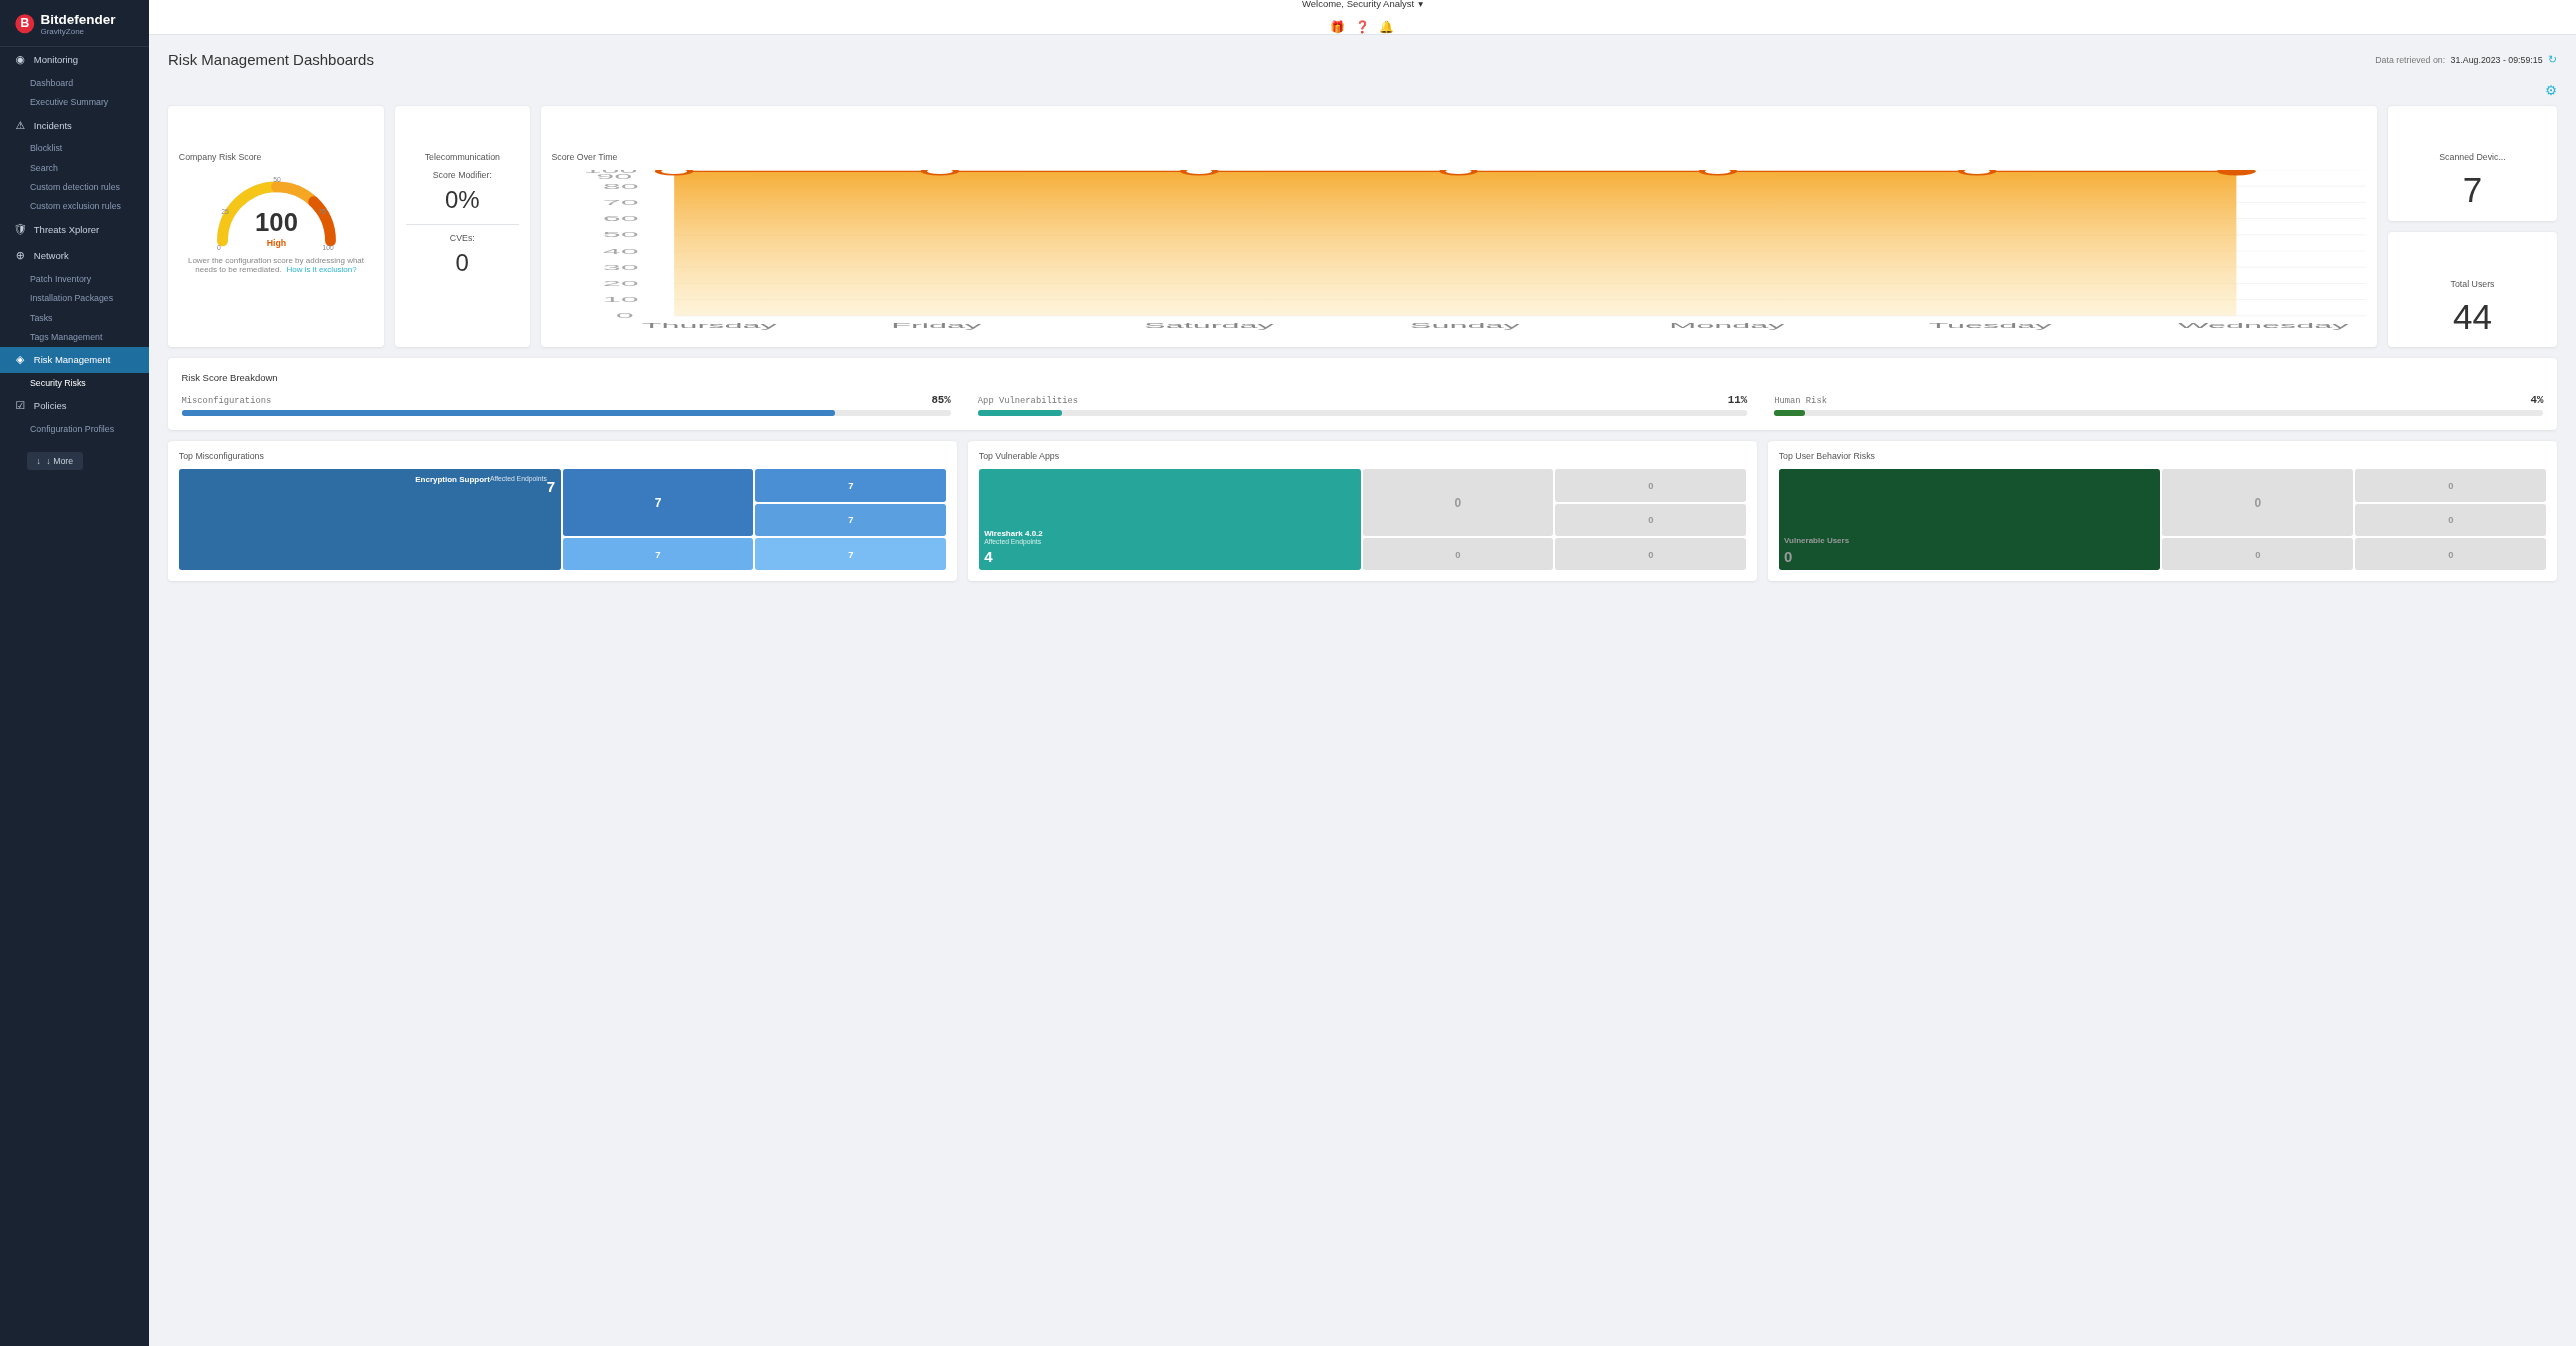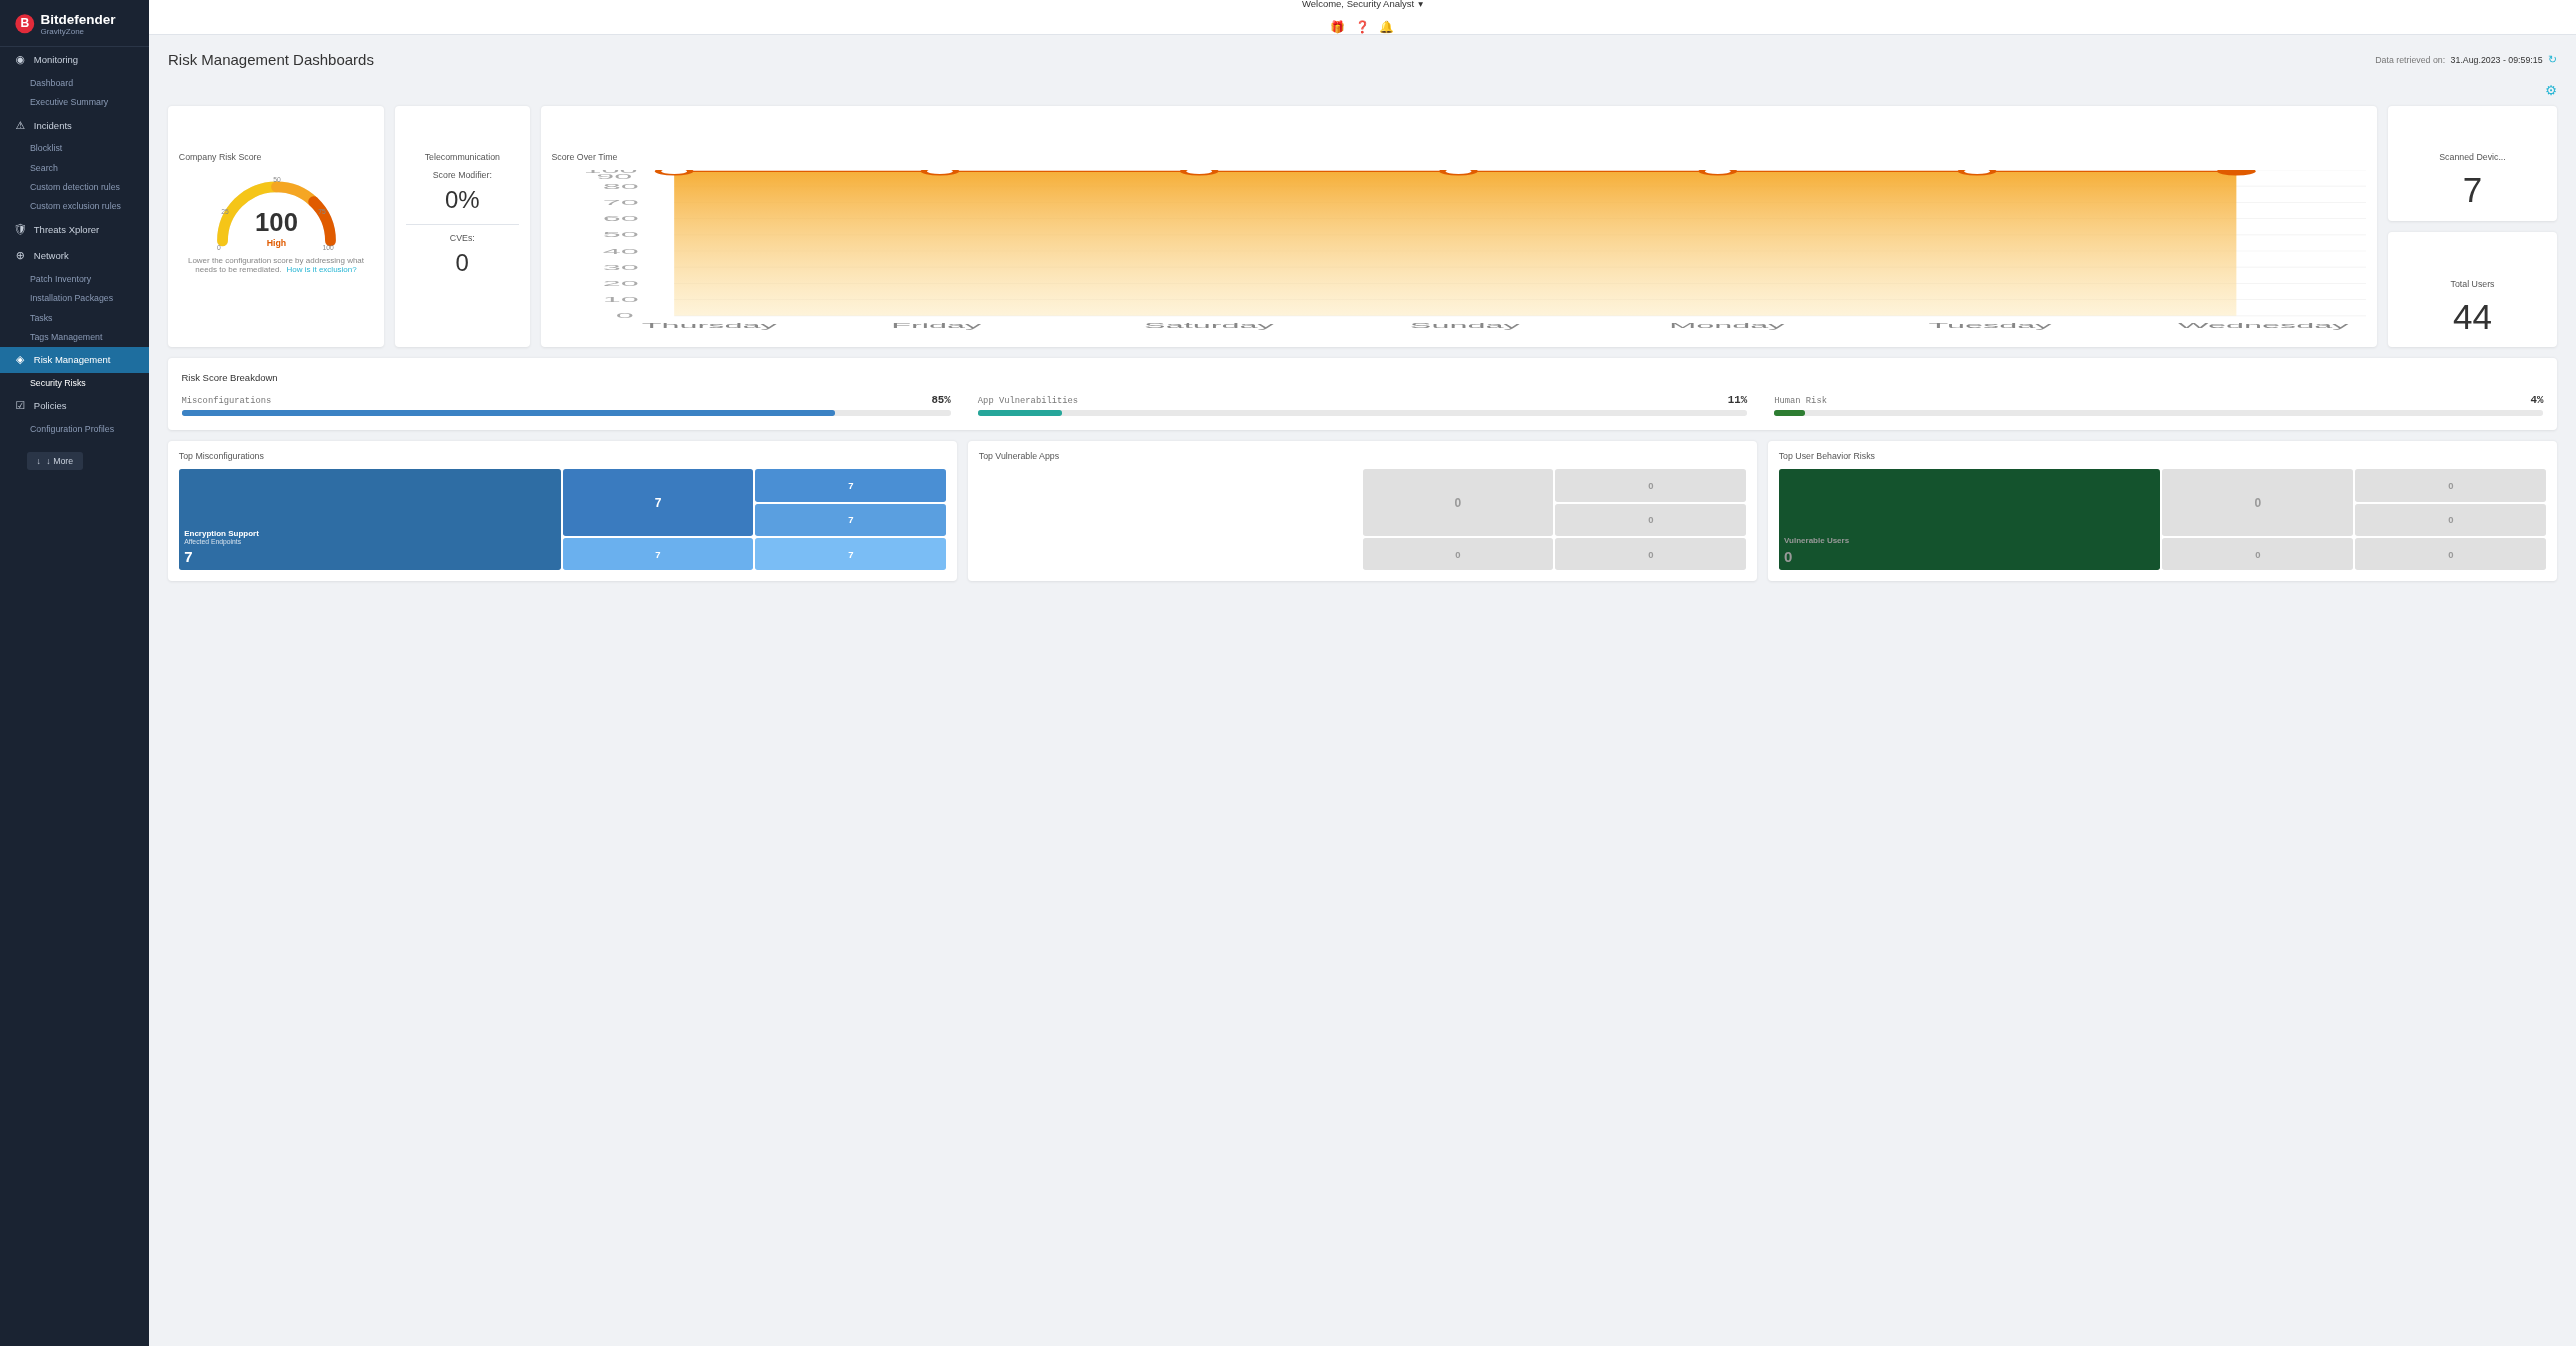--- a/index.html
+++ b/index.html
@@ -412,38 +412,43 @@
 
       </div>
     </div>
 
     <div class="bottom-cards">
 
       <div class="bottom-card">
         <div class="bottom-card-title">Top Misconfigurations</div>
         <div style="display:grid;grid-template-columns:2fr 1fr 1fr;grid-template-rows:1fr 1fr 1fr;gap:2px;height:101px;">
 
-          <div style="grid-row:1/4;background:#2e6da4;border-radius:2.7px;padding:5.4px;color:#fff;display:flex;flex-direction:column;justify-content:flex-end;">
+          <div style="grid-row:1/4;background:#2e6da4;border-radius:2.7px;padding:5.4px;color:#fff;display:flex;flex-direction:row;justify-content:flex-end;">
             <div style="font-size:8px;font-weight:600;">Encryption Support</div>
             <div style="font-size:6.8px;opacity:0.8;">Affected Endpoints</div>
             <div style="font-size:15px;font-weight:600;margin-top:2.7px;">7</div>
           </div>
 
           <div style="grid-column:2;grid-row:1/3;background:#3a7bbf;border-radius:2.7px;display:flex;align-items:center;justify-content:center;color:#fff;font-size:12px;font-weight:600;">7</div>
 
           <div style="grid-column:3;grid-row:1;background:#4a8fd4;border-radius:2.7px;display:flex;align-items:center;justify-content:center;color:#fff;font-size:9.5px;font-weight:600;">7</div>
           <div style="grid-column:3;grid-row:2;background:#5a9fe0;border-radius:2.7px;display:flex;align-items:center;justify-content:center;color:#fff;font-size:9.5px;font-weight:600;">7</div>
           <div style="grid-column:2;grid-row:3;background:#6ab0ee;border-radius:2.7px;display:flex;align-items:center;justify-content:center;color:#fff;font-size:9.5px;font-weight:600;">7</div>
           <div style="grid-column:3;grid-row:3;background:#7abdf5;border-radius:2.7px;display:flex;align-items:center;justify-content:center;color:#fff;font-size:9.5px;font-weight:600;">7</div>
         </div>
       </div>
 
       <div class="bottom-card">
         <div class="bottom-card-title">Top Vulnerable Apps</div>
         <div style="display:grid;grid-template-columns:2fr 1fr 1fr;grid-template-rows:1fr 1fr 1fr;gap:2px;height:101px;">
+          <div style="grid-row:1/4;background:#26a69a;border-radius:2.7px;padding:5.4px;color:#fff;display:flex;flex-direction:column;justify-content:flex-end;">
+            <div style="font-size:8px;font-weight:600;">Wireshark 4.0.2</div>
+            <div style="font-size:6.8px;opacity:0.8;">Affected Endpoints</div>
+            <div style="font-size:15px;font-weight:600;margin-top:2.7px;">4</div>
+          </div>
           <div style="grid-column:2;grid-row:1/3;background:#e0e0e0;border-radius:2.7px;display:flex;align-items:center;justify-content:center;color:#999;font-size:12px;font-weight:600;">0</div>
           <div style="grid-column:3;grid-row:1;background:#e0e0e0;border-radius:2.7px;display:flex;align-items:center;justify-content:center;color:#999;font-size:9.5px;font-weight:600;">0</div>
           <div style="grid-column:3;grid-row:2;background:#e0e0e0;border-radius:2.7px;display:flex;align-items:center;justify-content:center;color:#999;font-size:9.5px;font-weight:600;">0</div>
           <div style="grid-column:2;grid-row:3;background:#e0e0e0;border-radius:2.7px;display:flex;align-items:center;justify-content:center;color:#999;font-size:9.5px;font-weight:600;">0</div>
           <div style="grid-column:3;grid-row:3;background:#e0e0e0;border-radius:2.7px;display:flex;align-items:center;justify-content:center;color:#999;font-size:9.5px;font-weight:600;">0</div>
         </div>
       </div>
 
       <div class="bottom-card">
         <div class="bottom-card-title">Top User Behavior Risks</div>

